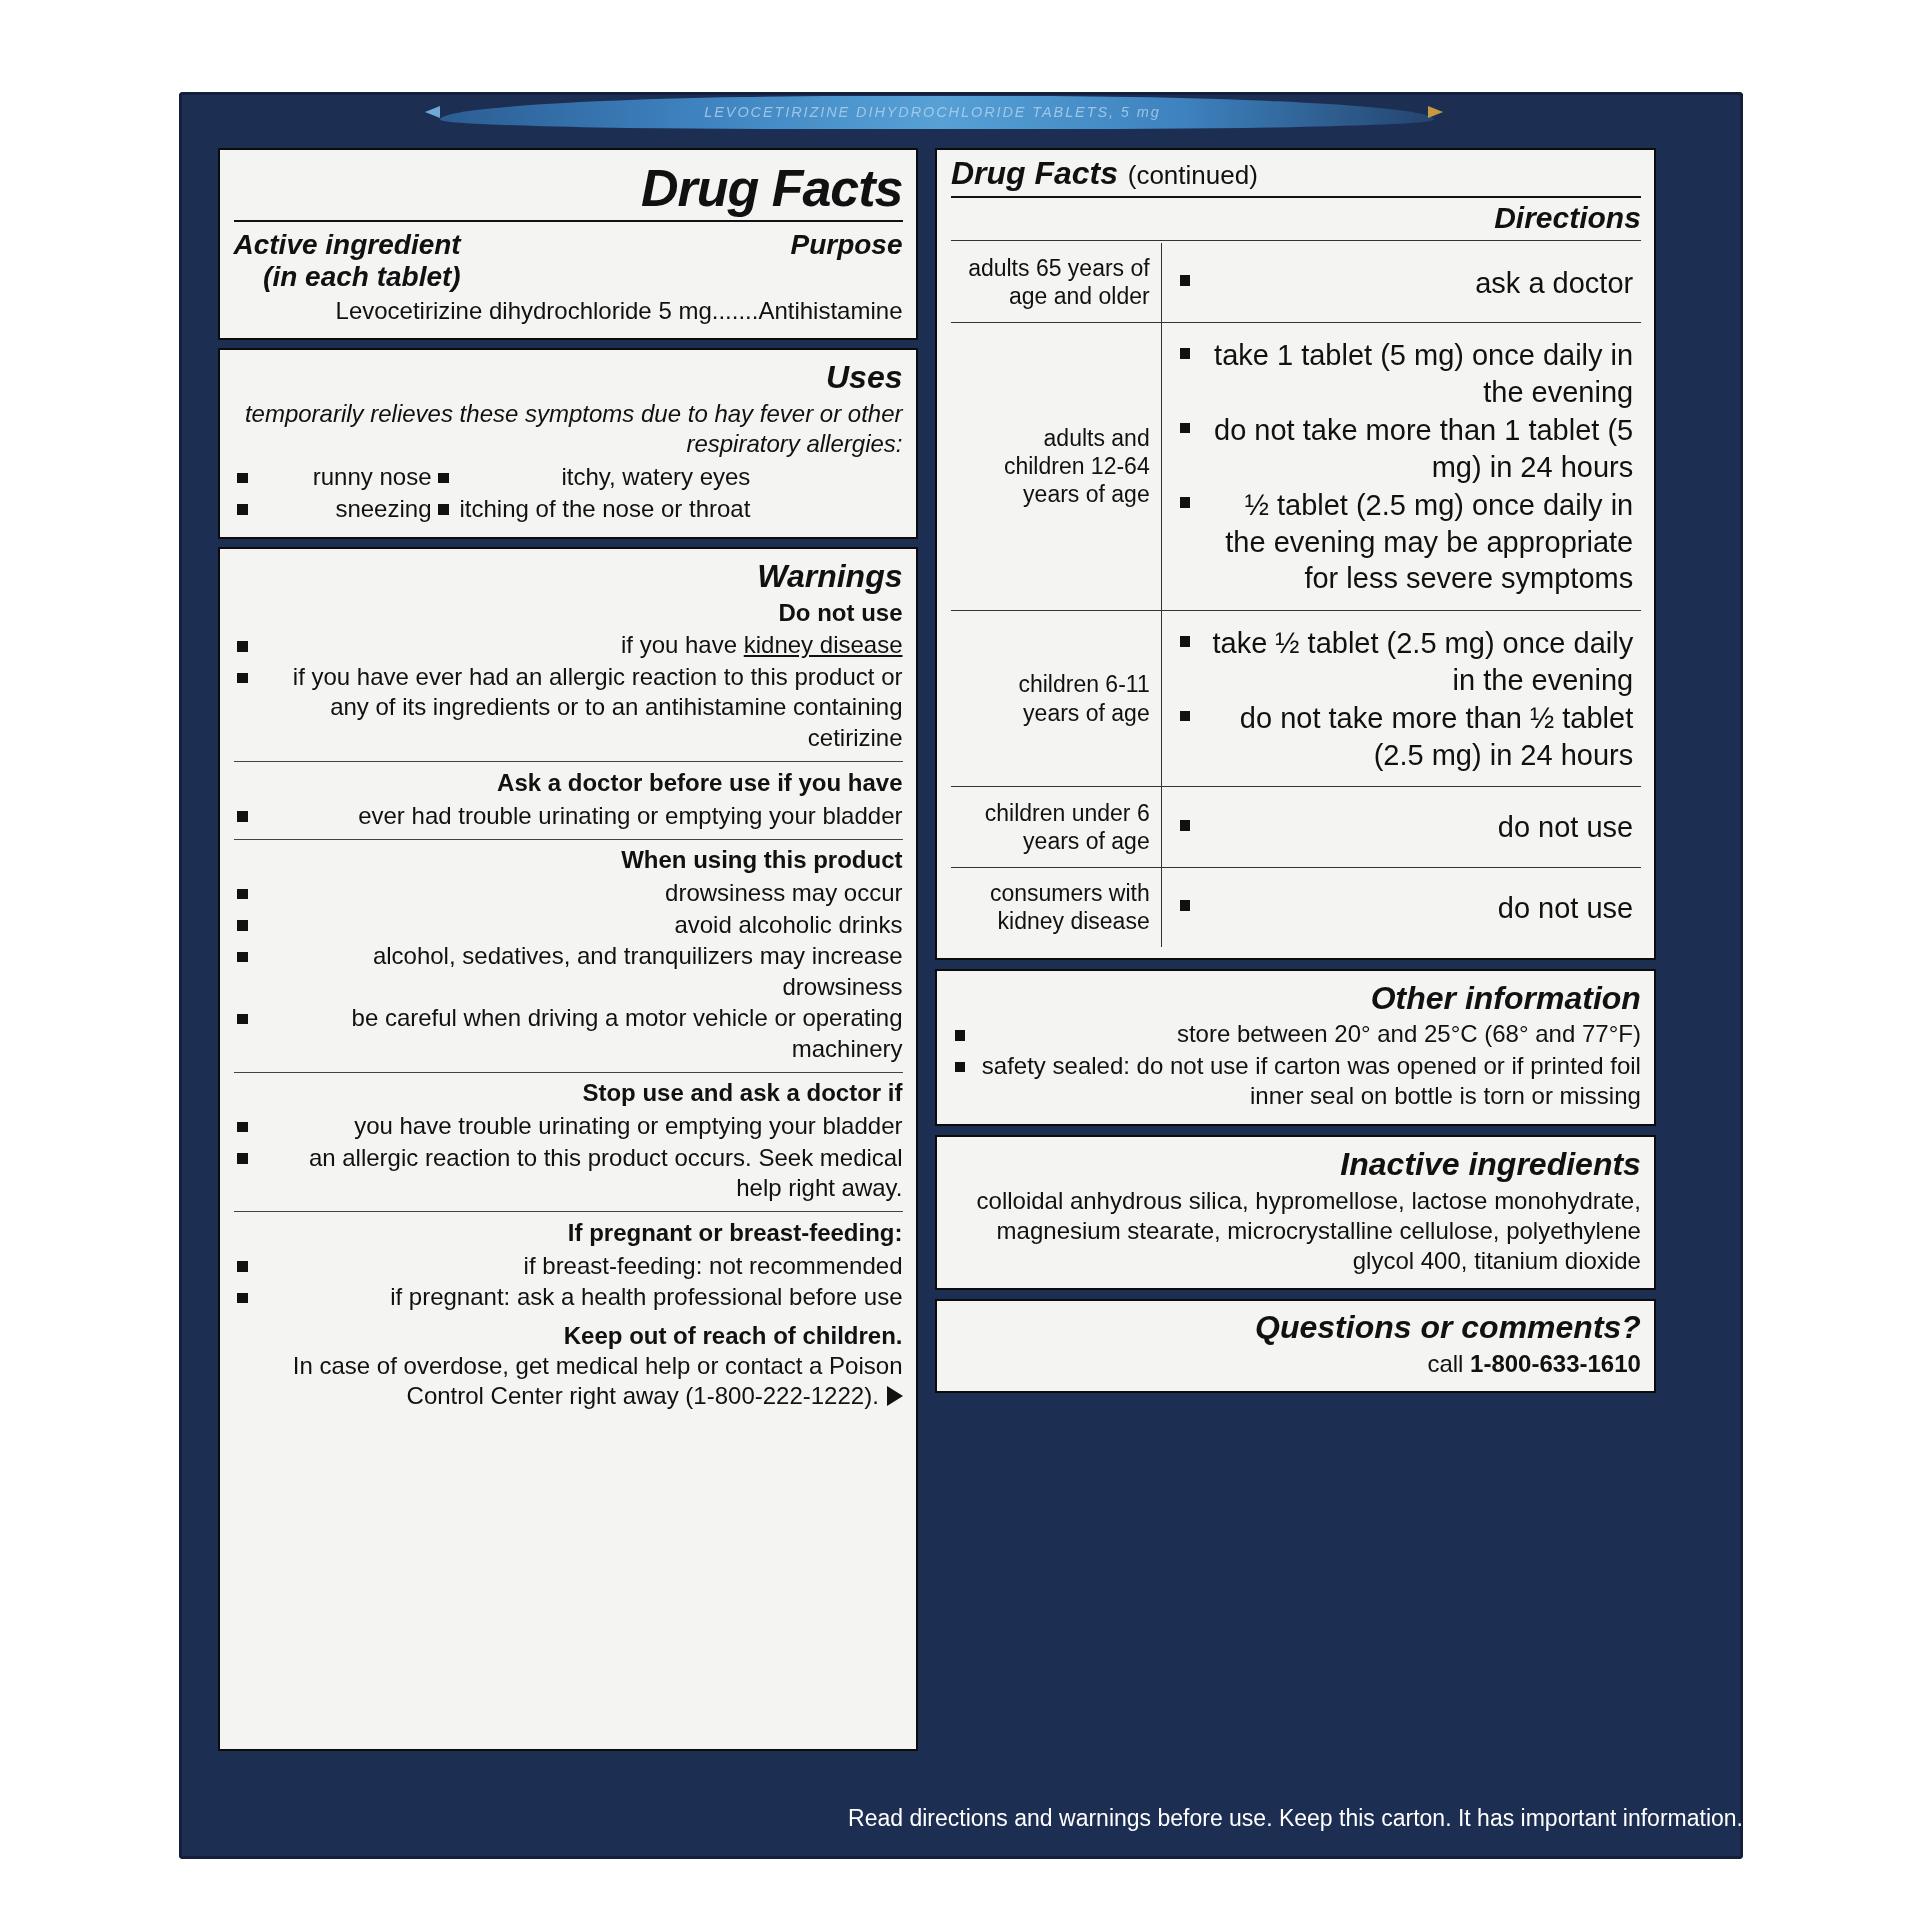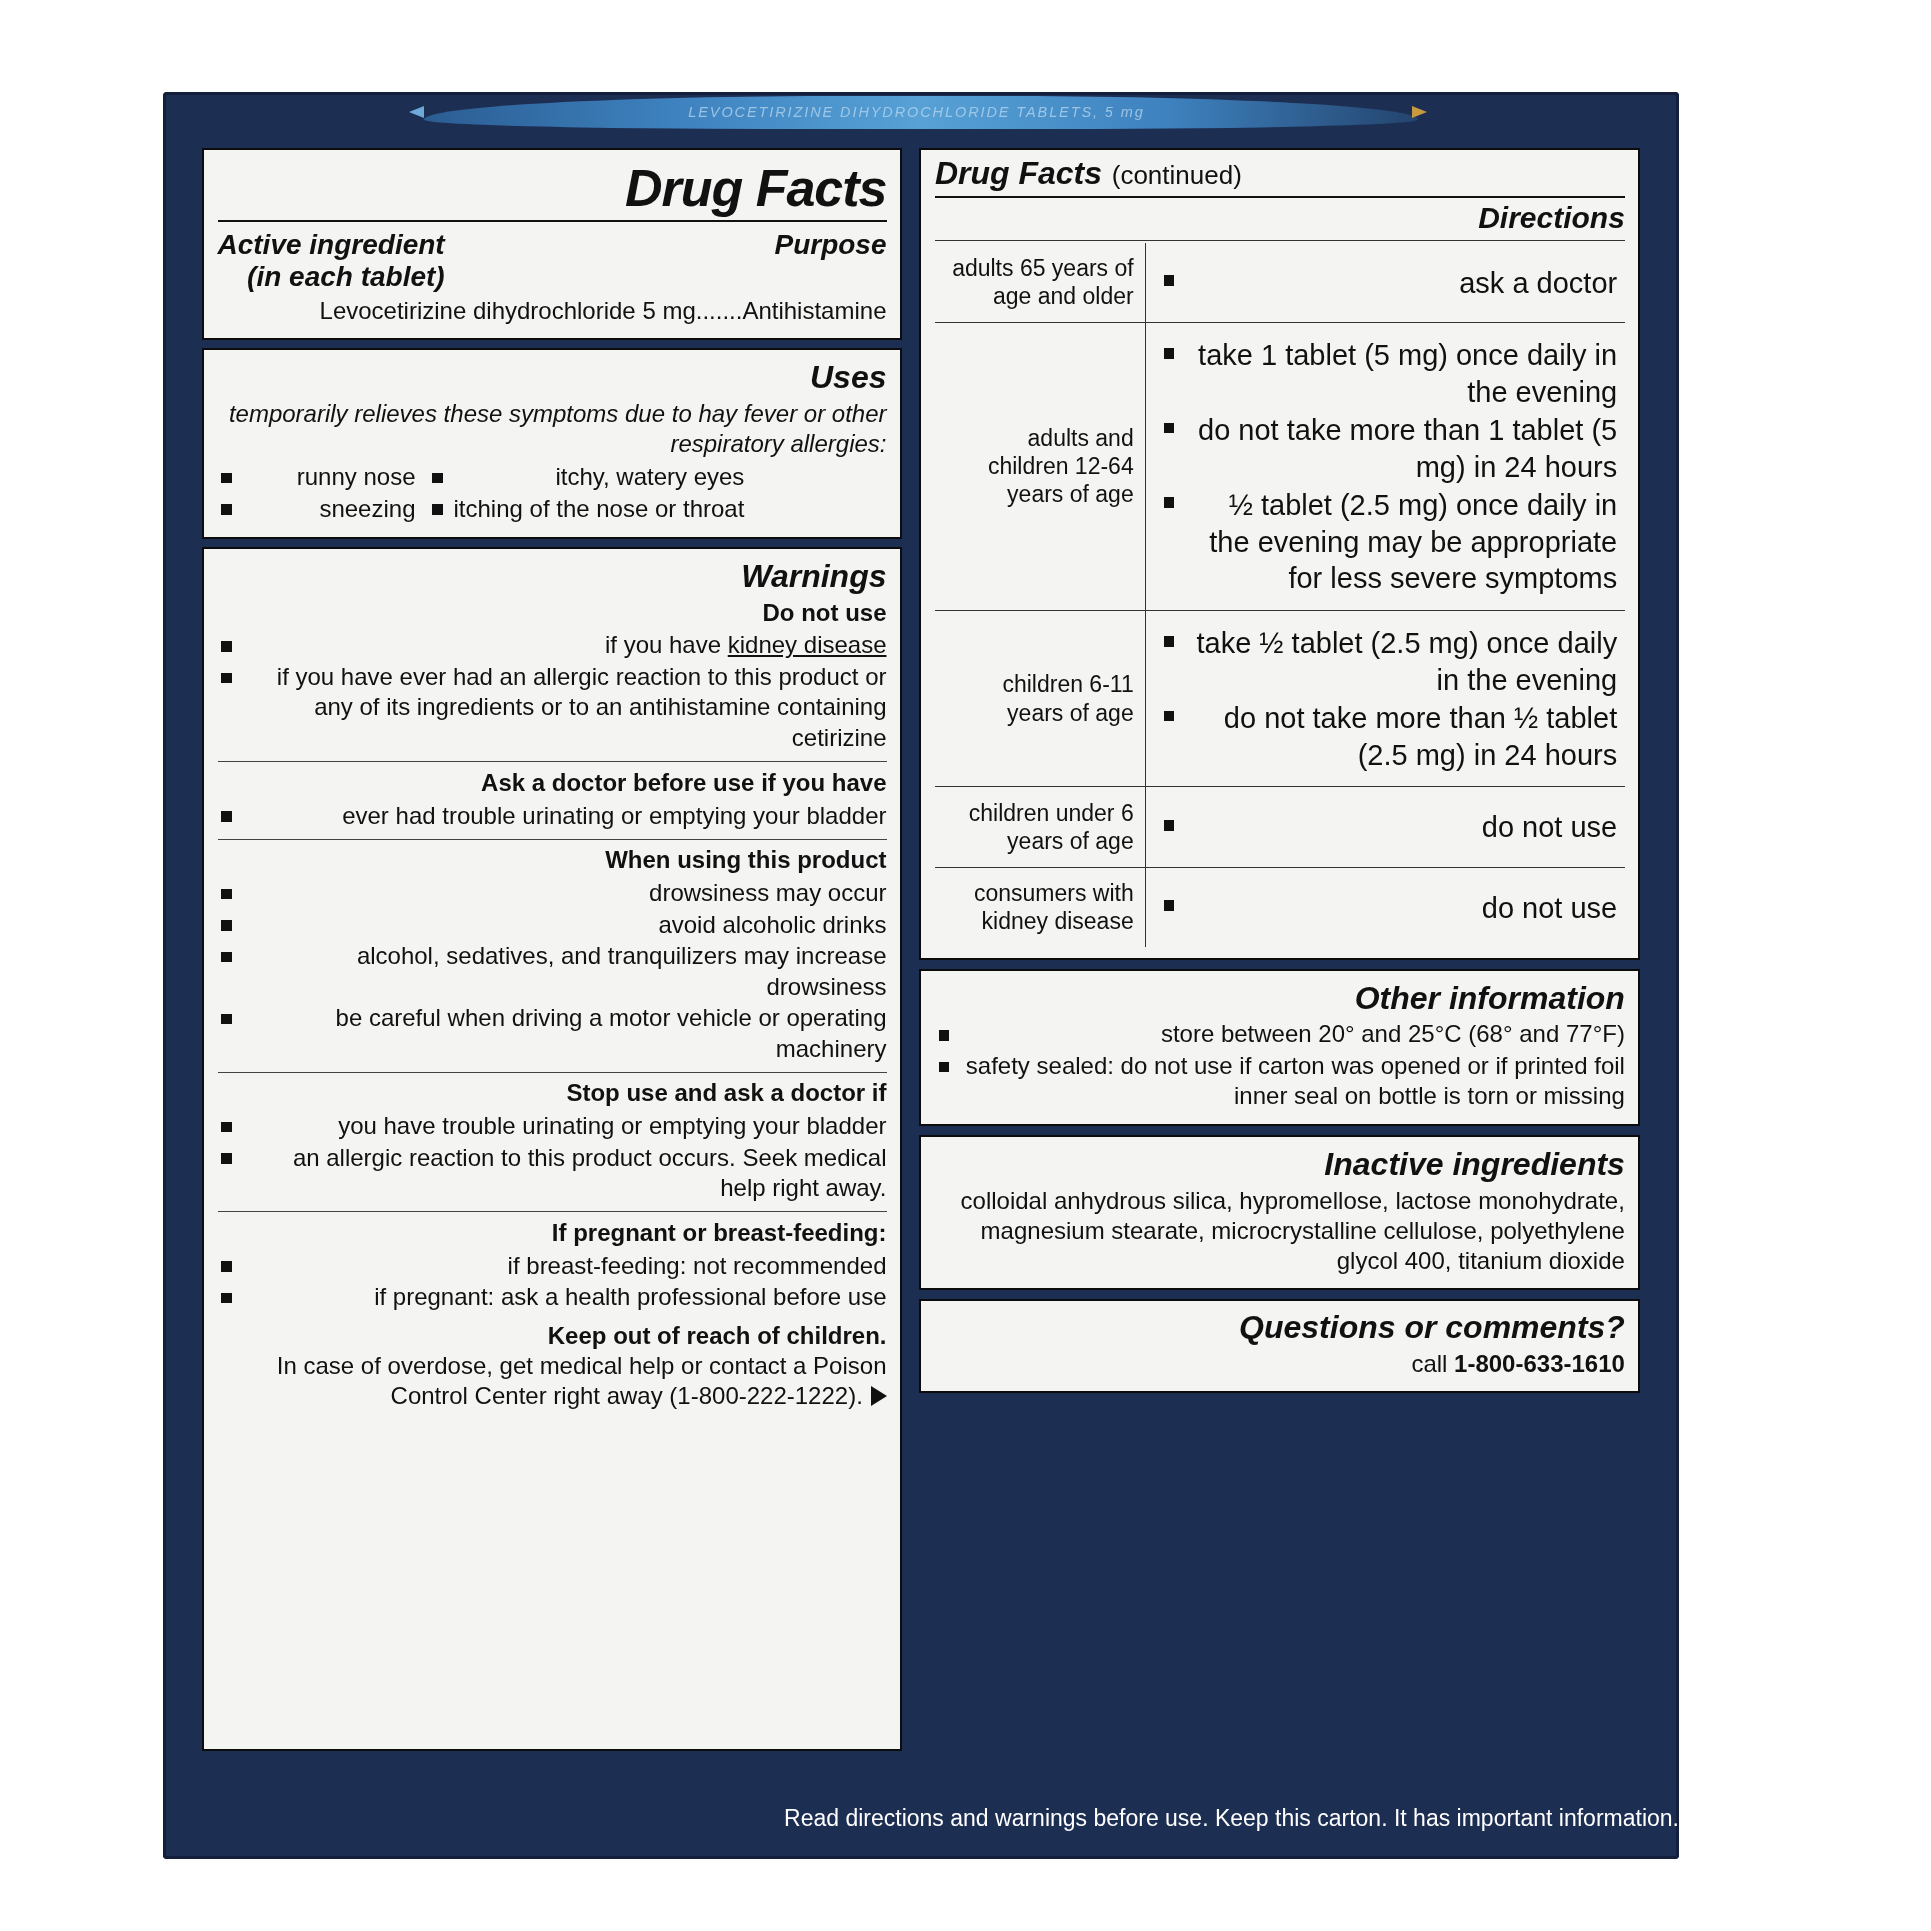--- a/index.html
+++ b/index.html
@@ -15,27 +15,28 @@
   }
   .stage {
     position: relative;
     width: 1931px;
     height: 1931px;
     background: #ffffff;
   }
   
   .carton {
     position: absolute;
-    left: 163px;
+    left: 179px;
     top: 92px;
     width: 1516px;
     height: 1767px;
     background: #1d2e53;
     border-radius: 3.9px;
     box-shadow: inset 0 0 0 2.9px #14203b;
+    padding-left: 48px;
   }
   .carton-topstrip {
     position: absolute;
     left: 0;
     top: 0;
     width: 100%;
     height: 41px;
     overflow: hidden;
   }
   .swoosh {
@@ -153,21 +154,21 @@
     content: "";
     position: absolute;
     left: 3.9px;
     top: 10.6px;
     width: 10.6px;
     height: 10.6px;
     background: #111;
   }
   .two-col-bl {
     display: flex;
-    gap: 13px;
+    gap: 3px;
   }
   .two-col-bl > ul { margin-top: 2.9px; }
   .two-col-bl > ul:first-child { width: 198px; }
 
   .u { text-decoration: underline; }
 
   
   .dir-table {
     width: 100%;
     border-collapse: collapse;

